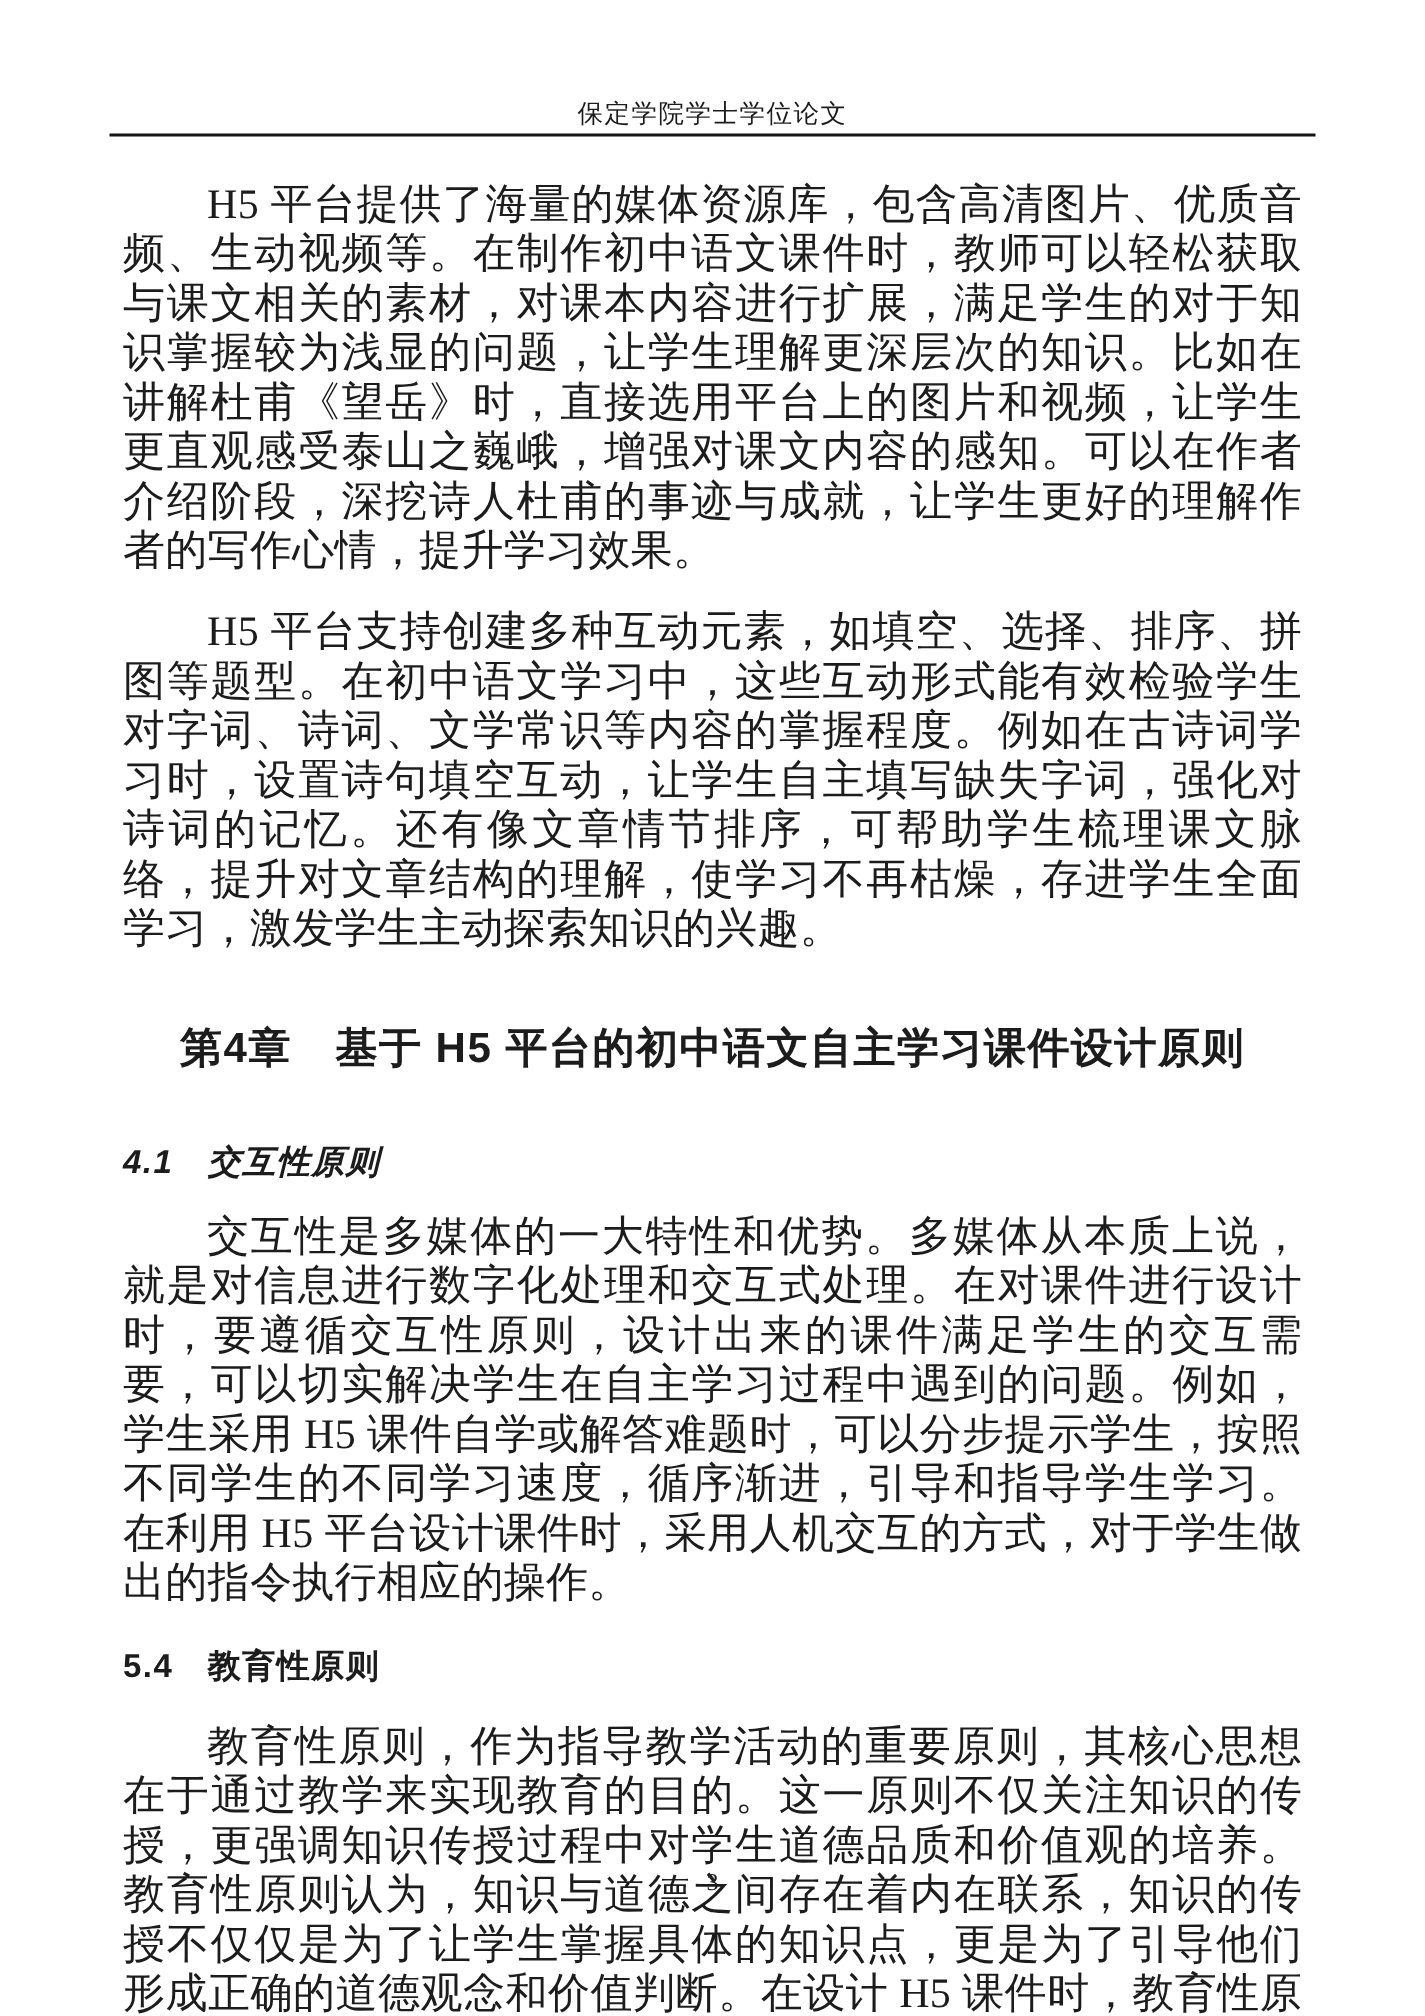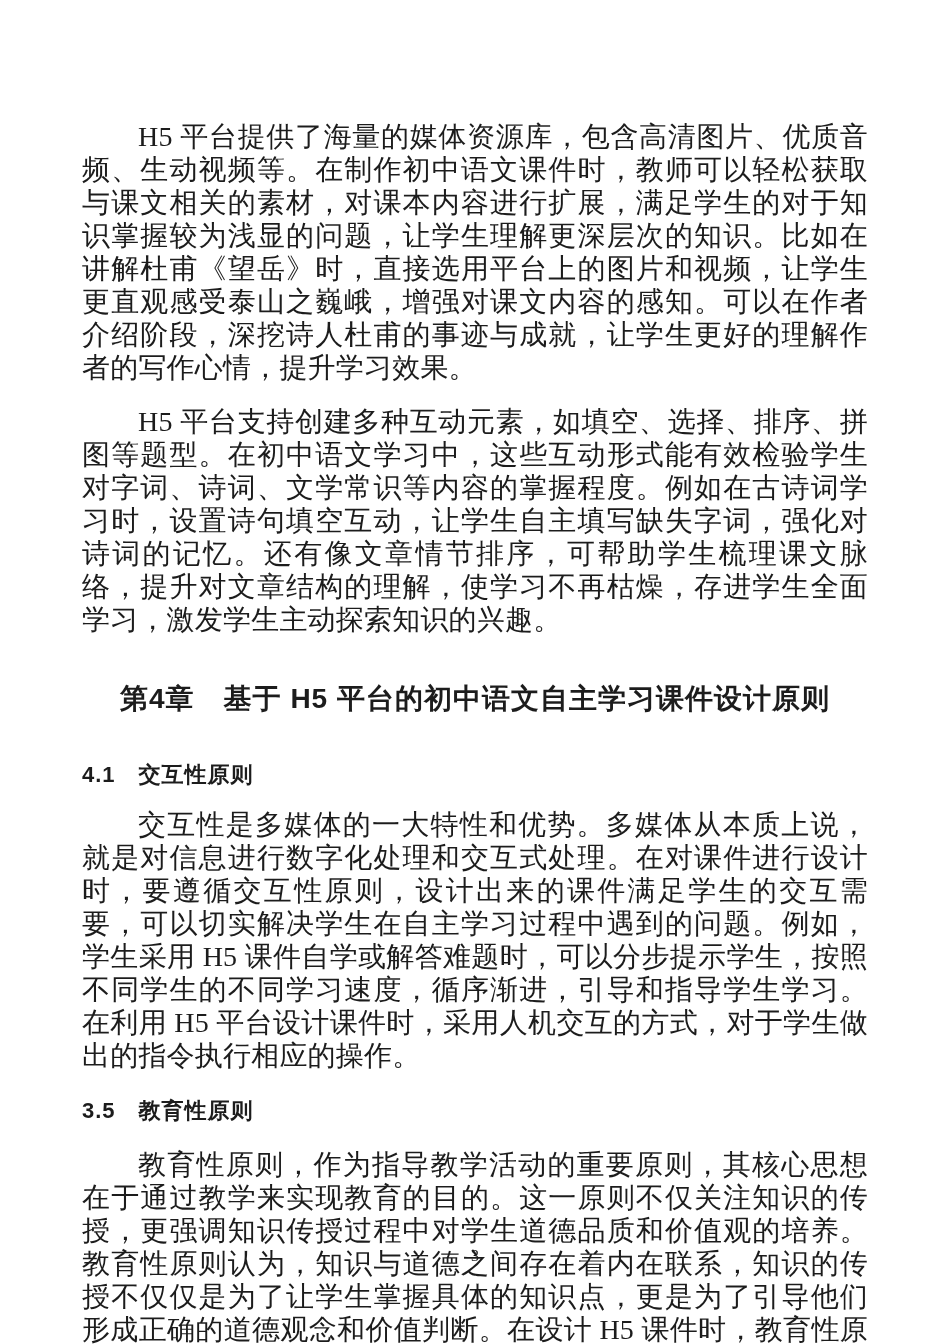--- a/index.html
+++ b/index.html
@@ -52,54 +52,55 @@
   .para-2 { margin-top: 21px; }
   .chapter-heading {
     margin-top: 46px;
     text-align: center;
     font-family: "Liberation Sans", "DejaVu Sans", sans-serif;
     font-weight: 700;
     font-size: 28px;
     line-height: 34px;
     letter-spacing: 1px;
   }
-  .h-41 { margin-top: 44px; }
+  .h-41 { margin-top: 44px; font-style: italic; }
   .para-3 { margin-top: 18px; }
   .h-42 { margin-top: 24px; }
   .para-4 { margin-top: 22px; }
   .page-number {
     position: absolute;
     top: 1246px;
     left: 0;
     right: 0;
     text-align: center;
     font-size: 16px;
     line-height: 20px;
   }
 </style>
 </head>
 <body>
 
 <div class="page">
 
+  <div class="header">保定学院学士学位论文</div>
 
   <div class="content">
 
     <p class="body-para para-1">H5 平台提供了海量的媒体资源库，包含高清图片、优质音频、生动视频等。在制作初中语文课件时，教师可以轻松获取与课文相关的素材，对课本内容进行扩展，满足学生的对于知识掌握较为浅显的问题，让学生理解更深层次的知识。比如在讲解杜甫《望岳》时，直接选用平台上的图片和视频，让学生更直观感受泰山之巍峨，增强对课文内容的感知。可以在作者介绍阶段，深挖诗人杜甫的事迹与成就，让学生更好的理解作者的写作心情，提升学习效果。</p>
 
 
     <p class="body-para para-2">H5 平台支持创建多种互动元素，如填空、选择、排序、拼图等题型。在初中语文学习中，这些互动形式能有效检验学生对字词、诗词、文学常识等内容的掌握程度。例如在古诗词学习时，设置诗句填空互动，让学生自主填写缺失字词，强化对诗词的记忆。还有像文章情节排序，可帮助学生梳理课文脉络，提升对文章结构的理解，使学习不再枯燥，存进学生全面学习，激发学生主动探索知识的兴趣。</p>
 
     <h1 class="chapter-heading">第4章　基于 H5 平台的初中语文自主学习课件设计原则</h1>
 
     <h2 class="sec-heading h-41">4.1　交互性原则</h2>
 
     <p class="body-para para-3">交互性是多媒体的一大特性和优势。多媒体从本质上说，就是对信息进行数字化处理和交互式处理。在对课件进行设计时，要遵循交互性原则，设计出来的课件满足学生的交互需要，可以切实解决学生在自主学习过程中遇到的问题。例如，学生采用 H5 课件自学或解答难题时，可以分步提示学生，按照不同学生的不同学习速度，循序渐进，引导和指导学生学习。在利用 H5 平台设计课件时，采用人机交互的方式，对于学生做出的指令执行相应的操作。</p>
 
-    <h2 class="sec-heading h-42">3.5　教育性原则</h2>
+    <h2 class="sec-heading h-42">5.4　教育性原则</h2>
 
     <p class="body-para para-4">教育性原则，作为指导教学活动的重要原则，其核心思想在于通过教学来实现教育的目的。这一原则不仅关注知识的传授，更强调知识传授过程中对学生道德品质和价值观的培养。教育性原则认为，知识与道德之间存在着内在联系，知识的传授不仅仅是为了让学生掌握具体的知识点，更是为了引导他们形成正确的道德观念和价值判断。在设计 H5 课件时，教育性原则应当放在首位，使学生在学习的过程中，不仅可以学习到知识内容，更可以对学生的价值观进行培养，逐步提高学生的道德品质，而不是只注重知识的传授，而忽略了学生人格的培养。</p>
 
   </div>
 
   <div class="page-number">3</div>
 
 </div>
 
 </body></html>

